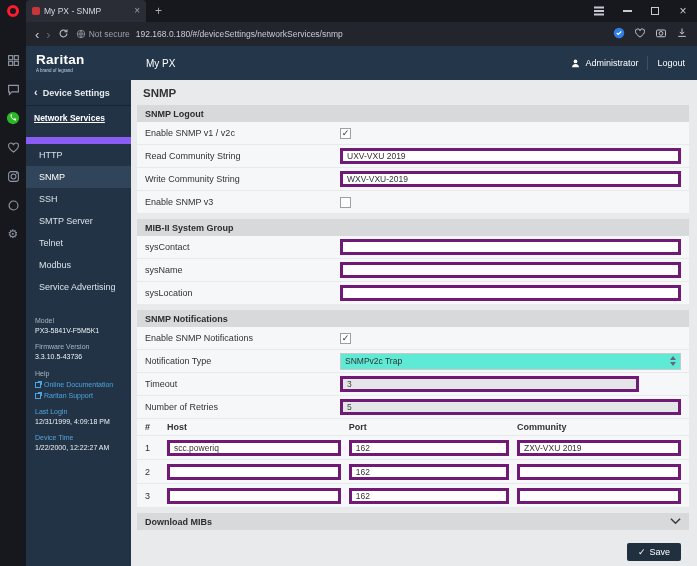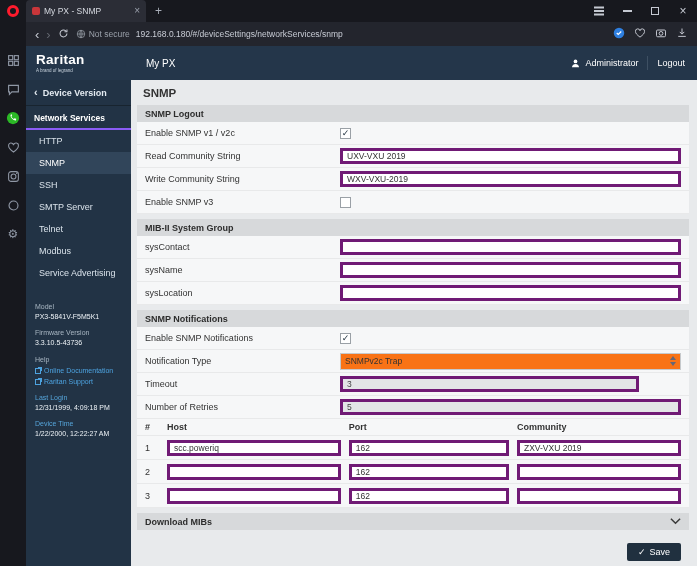--- a/index.html
+++ b/index.html
@@ -45,21 +45,21 @@
   .product { font-size:10px; margin-left:15px; }
   .header-right { margin-left:auto; display:flex; align-items:center; gap:9px; padding-right:12px; font-size:9px; }
   .header-sep { width:1px; height:14px; background:#3e5063; }
   .user-chip { display:flex; align-items:center; gap:4px; }
 
   
   .app-body { flex:1; display:flex; min-height:0; }
   .app-sidebar { width:105px; background:#223345; flex-shrink:0; color:#e4ebf1; display:flex; flex-direction:column; overflow:hidden; }
   .sb-back { padding:7px 8px; font-size:9px; font-weight:bold; display:flex; align-items:center; gap:5px; border-bottom:1px solid #18242f; }
   .sb-back .chev { font-size:11px; line-height:1; }
-  .sb-section { padding:7px 8px 5px; font-size:8.5px; font-weight:bold; color:#fff; border-bottom:2px solid #8b5cf6; }
+  .sb-section { padding:7px 8px 14px; font-size:8.5px; font-weight:bold; color:#fff; border-bottom:7px solid #8b5cf6;text-decoration:underline; }
   .sb-item { padding:6px 8px 6px 13px; font-size:9px; color:#d9e2ea; }
   .sb-item.active { background:#31455a; color:#fff; }
   .sb-info { margin-top:18px; padding:0 9px; font-size:7px; line-height:1.45; }
   .info-group { margin-bottom:6px; }
   .info-label { color:#a8b6c2; }
   .info-label.blue { color:#55a4d9; }
   .info-value { color:#eef3f7; }
   .sb-link { color:#4da3e0; display:flex; align-items:center; gap:3px; margin-top:1px; }
   .ext-ic { width:6px; height:6px; border:1px solid #4da3e0; position:relative; flex-shrink:0; }
   .ext-ic::after { content:""; position:absolute; right:-2px; top:-2px; width:3px; height:3px; border-top:1px solid #4da3e0; border-right:1px solid #4da3e0; }
@@ -72,21 +72,21 @@
   .section-header { background:#d7d9db; padding:3px 8px; height:17px; font-size:9px; font-weight:bold; color:#2d2d2d; display:flex; align-items:center; justify-content:space-between; }
   .row { display:flex; align-items:center; height:23px; padding:0 8px; background:#f6f7f8; border-bottom:1px solid #e8e9ea; }
   .row-label { width:195px; flex-shrink:0; font-size:9px; color:#333; }
   .row-control { flex:1; display:flex; align-items:center; min-width:0; }
   input.txt { width:100%; height:16px; border:3px solid #701a75; background:#fff; font-size:8.5px; padding:0 4px; color:#333; outline:none; }
   input.txt.disabled { background:#e3e5e7; color:#444; }
   .unit { font-size:9px; color:#333; margin-left:8px; flex-shrink:0;margin-top:44px; }
   .checkbox { width:11px; height:11px; border:1px solid #9aa0a6; background:#fff; display:flex; align-items:center; justify-content:center; }
   .checkbox .mark { display:none; font-size:9px; font-weight:bold; color:#20313f; line-height:1; }
   .checkbox.checked .mark { display:block; }
-  .selectbox { flex:1; height:17px; border:1px solid #c6c9cc; background:#f97316; display:flex; align-items:center; justify-content:space-between; padding:0 4px; font-size:8.5px; color:#333; }
+  .selectbox { flex:1; height:17px; border:1px solid #c6c9cc; background:#5eead4; display:flex; align-items:center; justify-content:space-between; padding:0 4px; font-size:8.5px; color:#333; }
   .spinner { display:flex; flex-direction:column; align-items:center; gap:2px; }
   .tri-up { width:0; height:0; border-left:3px solid transparent; border-right:3px solid transparent; border-bottom:4px solid #667; }
   .tri-down { width:0; height:0; border-left:3px solid transparent; border-right:3px solid transparent; border-top:4px solid #667; }
   .tbl-head, .tbl-row { display:grid; grid-template-columns:14px 178fr 164fr 168fr; gap:8px; align-items:center; padding:0 8px; background:#f6f7f8; border-bottom:1px solid #e8e9ea; }
   .tbl-head { height:17px; font-size:9px; font-weight:bold; color:#333; }
   .tbl-row { height:24px; }
   .tbl-row .num { font-size:9px; color:#333; }
   .save-bar { display:flex; justify-content:flex-end; margin:8px 8px 0 0; }
   .save-btn { background:#20303f; color:#fff; font-size:9px; padding:4px 11px; border-radius:2px; display:flex; align-items:center; gap:4px; }
 </style>
@@ -237,21 +237,21 @@
           <span class="header-sep"></span>
           <span>Logout</span>
         </div>
       </div>
 
       <div class="app-body">
 
         <div class="app-sidebar">
           <div class="sb-back">
             <span class="chev">‹</span>
-            <span>Device Version</span>
+            <span>Device Settings</span>
           </div>
           <div class="sb-section">Network Services</div>
           <div class="sb-item">HTTP</div>
           <div class="sb-item active">SNMP</div>
           <div class="sb-item">SSH</div>
           <div class="sb-item">SMTP Server</div>
           <div class="sb-item">Telnet</div>
           <div class="sb-item">Modbus</div>
           <div class="sb-item">Service Advertising</div>
 

